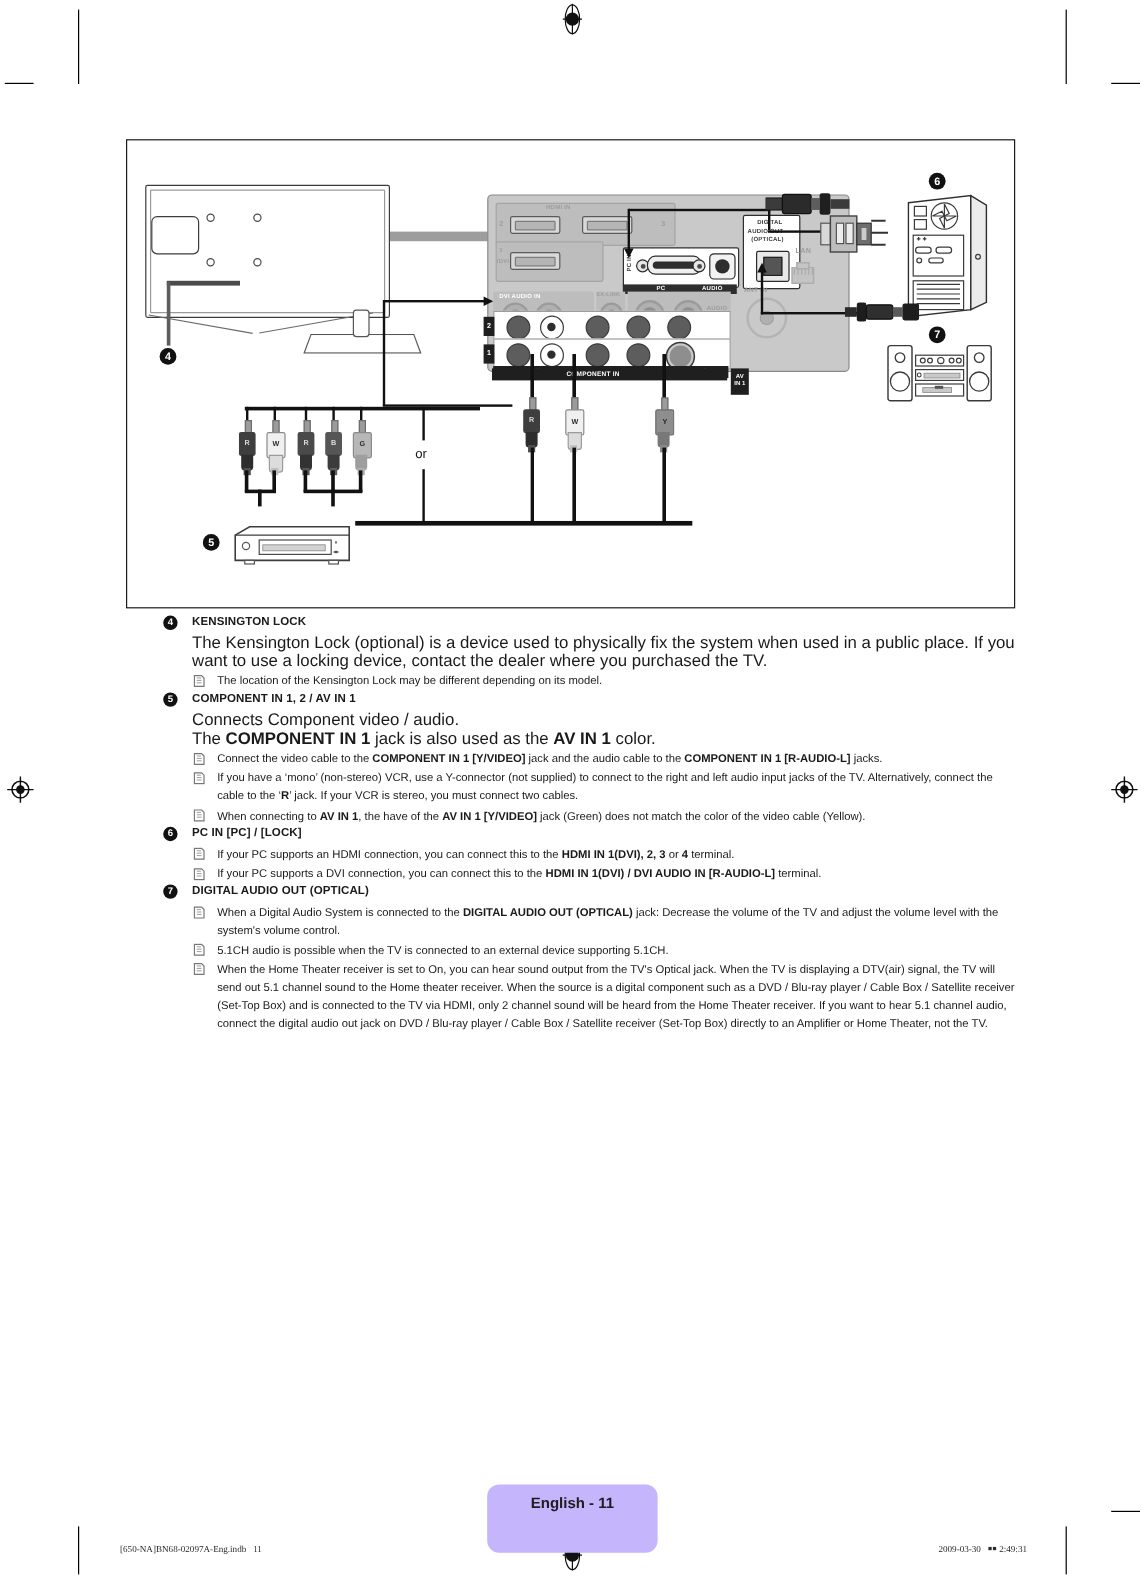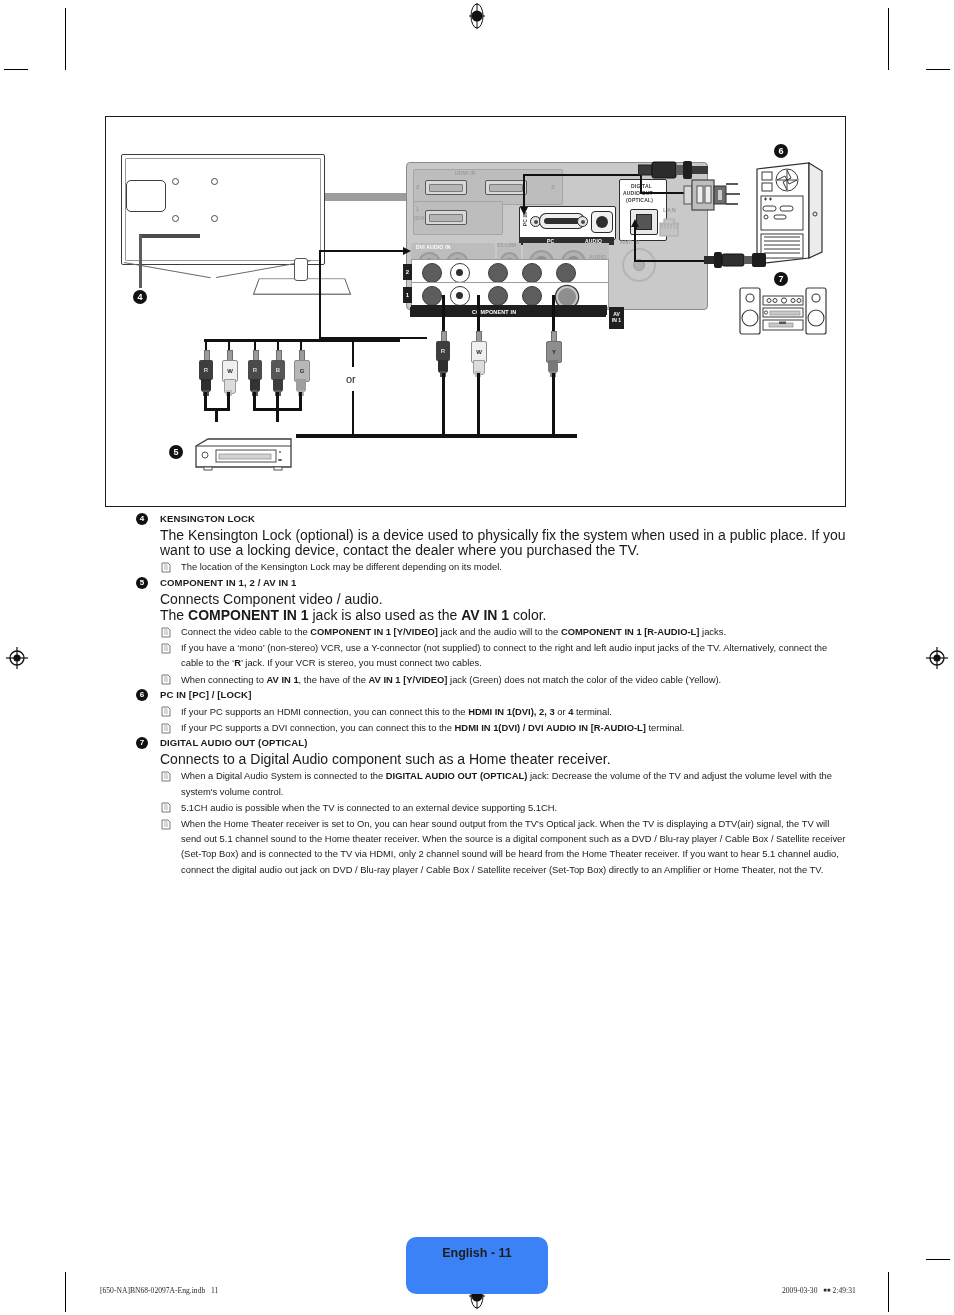--- a/index.html
+++ b/index.html
@@ -202,21 +202,21 @@
     position:relative;padding-left:45px;font-size:9.4px;line-height:15.2px;margin:0 0 1px 0;
   }
   .note-icon{
     position:absolute;left:25px;top:2.5px;width:10px;height:11px;
   }
   b{font-weight:bold;}
 
   
   .pagetab{
     position:absolute;left:406px;top:1237px;width:142px;height:57px;
-    background:#3b82f6;border-radius:10px;
+    background:#c4b5fd;border-radius:10px;
     display:flex;align-items:flex-start;justify-content:center;
   }
   .pagetab span{font-size:12.5px;font-weight:bold;color:#1d1d1d;margin-top:9px;}
   .foot-left{position:absolute;left:100px;top:1286px;font-size:7.6px;
     font-family:"Liberation Serif",serif;color:#2a2a2a;white-space:pre;}
   .foot-right{position:absolute;left:782px;top:1286px;font-size:7.6px;
     font-family:"Liberation Serif",serif;color:#2a2a2a;white-space:pre;}
 </style>
 </head>
 <body>
@@ -625,21 +625,21 @@
     <p class="para">Connects Component video / audio.</p>
     <p class="para"><span>The </span><b>COMPONENT IN 1</b><span> jack is also used as the </span><b>AV IN 1</b><span> color.</span></p>
 
     <div class="note">
       <span class="note-icon">
         <svg width="10" height="11" viewBox="0 0 10 11">
             <path d="M1 1 L7 1 L9 3 L9 10 L1 10 Z" fill="#fff" stroke="#777" stroke-width="1"></path>
             <path d="M3 3 L6.5 3 M3 5 L7 5 M3 7 L7 7" stroke="#999" stroke-width=".8"></path>
           </svg>
       </span>
-      <span>Connect the video cable to the </span><b>COMPONENT IN 1 [Y/VIDEO]</b><span> jack and the audio will to the </span><b>COMPONENT IN 1 [R-AUDIO-L]</b><span> jacks.</span>
+      <span>Connect the video cable to the </span><b>COMPONENT IN 1 [Y/VIDEO]</b><span> jack and the audio cable to the </span><b>COMPONENT IN 1 [R-AUDIO-L]</b><span> jacks.</span>
     </div>
 
     <div class="note">
       <span class="note-icon">
         <svg width="10" height="11" viewBox="0 0 10 11">
             <path d="M1 1 L7 1 L9 3 L9 10 L1 10 Z" fill="#fff" stroke="#777" stroke-width="1"></path>
             <path d="M3 3 L6.5 3 M3 5 L7 5 M3 7 L7 7" stroke="#999" stroke-width=".8"></path>
           </svg>
       </span>
       <span>If you have a ‘mono’ (non-stereo) VCR, use a Y-connector (not supplied) to connect to the right and left audio input jacks of the TV. Alternatively, connect the cable to the ‘</span><b>R</b><span>’ jack. If your VCR is stereo, you must connect two cables.</span>
@@ -681,21 +681,20 @@
       </span>
       <span>If your PC supports a DVI connection, you can connect this to the </span><b>HDMI IN 1(DVI) / DVI AUDIO IN [R-AUDIO-L]</b><span> terminal.</span>
     </div>
   </div>
 
   <div class="sect">
     <div class="sect-head">
       <span class="sect-badge">7</span>
       <span>DIGITAL AUDIO OUT (OPTICAL)</span>
     </div>
-    <p class="para">Connects to a Digital Audio component such as a Home theater receiver.</p>
 
     <div class="note">
       <span class="note-icon">
         <svg width="10" height="11" viewBox="0 0 10 11">
             <path d="M1 1 L7 1 L9 3 L9 10 L1 10 Z" fill="#fff" stroke="#777" stroke-width="1"></path>
             <path d="M3 3 L6.5 3 M3 5 L7 5 M3 7 L7 7" stroke="#999" stroke-width=".8"></path>
           </svg>
       </span>
       <span>When a Digital Audio System is connected to the </span><b>DIGITAL AUDIO OUT (OPTICAL)</b><span> jack: Decrease the volume of the TV and adjust the volume level with the system's volume control.</span>
     </div>

